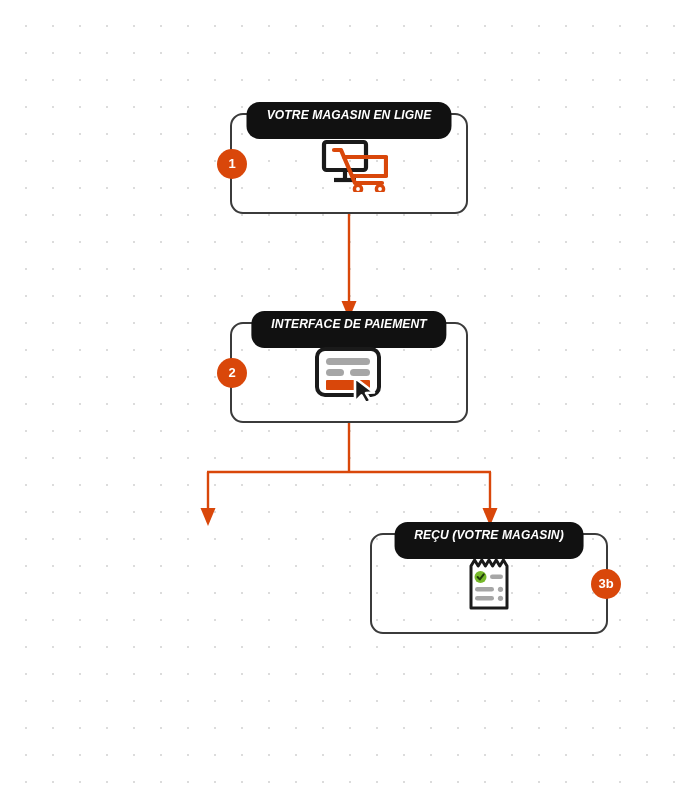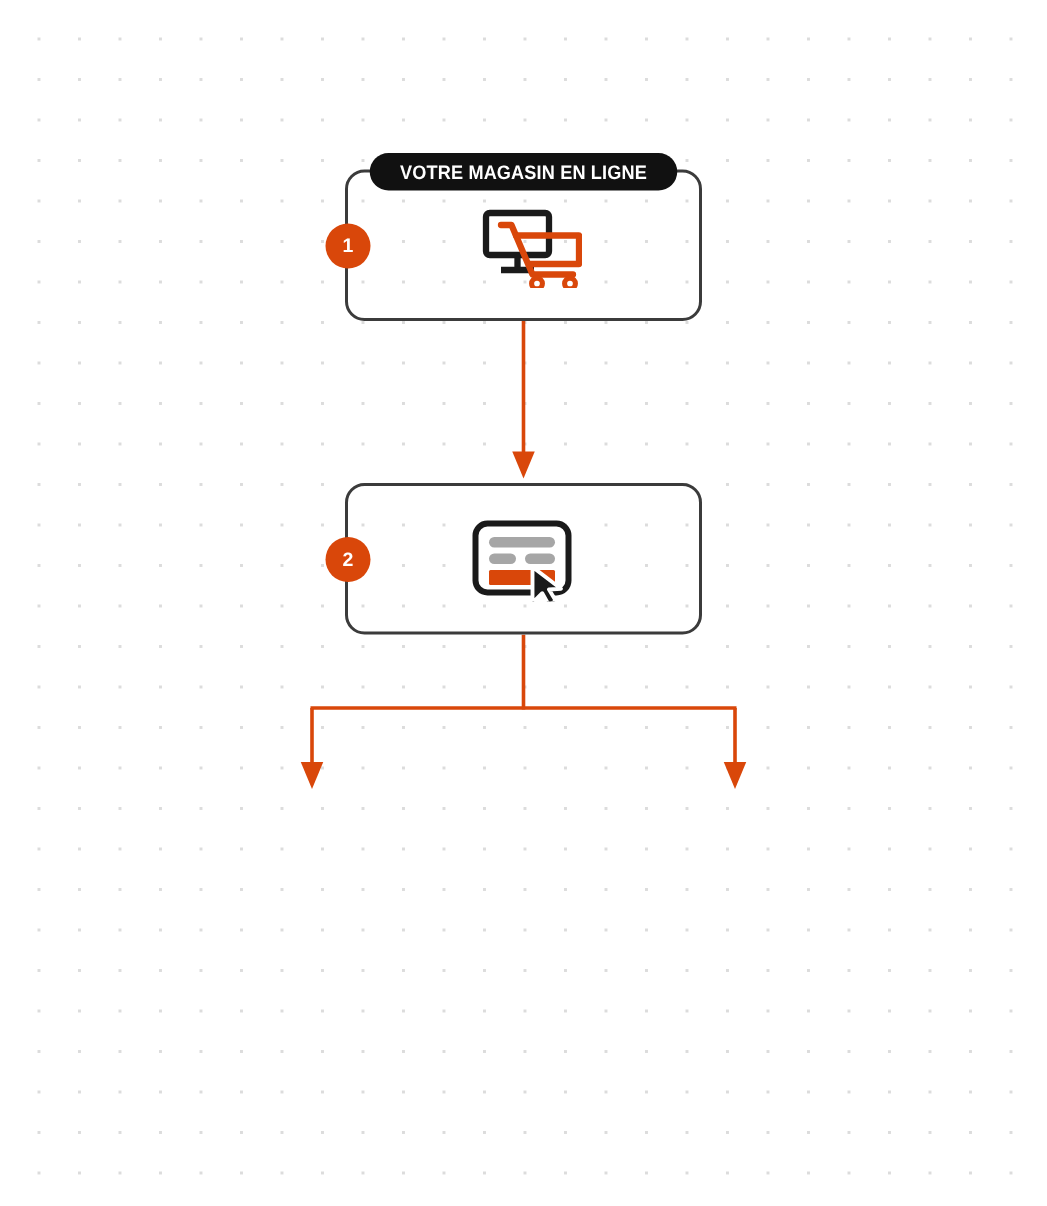--- a/index.html
+++ b/index.html
@@ -34,25 +34,26 @@
     top: -13px;
     left: 50%;
     transform: translateX(-50%);
     background: #111111;
     color: #ffffff;
     font-family: "Liberation Sans", sans-serif;
     font-weight: bold;
     font-size: 13px;
     letter-spacing: 0.1px;
     line-height: 25px;
-    height: 25px;
+    height: 37px;
     padding: 0 14px;
     border-radius: 13px;
     white-space: nowrap;
     transform-origin: center;
+    font-style: italic;
   }
   .node-title span { display: block; transform: scaleX(0.93); }
 
   .badge {
     position: absolute;
     width: 30px;
     height: 30px;
     border-radius: 50%;
     background: #d9470a;
     color: #ffffff;
@@ -123,29 +124,51 @@
 
         <path d="M24 14 L31 14 L45 47 L72 47" fill="none" stroke="#d9470a" stroke-width="4.2" stroke-linecap="round" stroke-linejoin="round"></path>
         <path d="M34 21 L76 21 L76 40 L43 40" fill="none" stroke="#d9470a" stroke-width="4.2" stroke-linecap="round" stroke-linejoin="round"></path>
         <circle cx="48" cy="53" r="3.6" fill="none" stroke="#d9470a" stroke-width="3.4"></circle>
         <circle cx="70" cy="53" r="3.6" fill="none" stroke="#d9470a" stroke-width="3.4"></circle>
       </svg>
     </div>
   </div>
 
   <div class="node" id="node-payment">
+    <div class="node-title">
+      <span>INTERFACE DE PAIEMENT</span>
+    </div>
     <div class="badge left">2</div>
     <div class="icon-wrap">
       <svg width="72" height="56" viewBox="0 0 72 56">
         <rect x="4" y="4" width="62" height="46" rx="8" fill="#ffffff" stroke="#1a1a1a" stroke-width="4"></rect>
         <rect x="13" y="13" width="44" height="7" rx="3.5" fill="#a6a6a6"></rect>
         <rect x="13" y="24" width="18" height="7" rx="3.5" fill="#a6a6a6"></rect>
         <rect x="37" y="24" width="20" height="7" rx="3.5" fill="#a6a6a6"></rect>
         <rect x="13" y="35" width="44" height="10" rx="1" fill="#d9470a"></rect>
 
         <path d="M42 33 L42 57 L48.5 50.5 L53 58.5 L57.5 55.5 L53 48 L61 47.5 Z" fill="#1a1a1a" stroke="#ffffff" stroke-width="2.6" stroke-linejoin="round"></path>
       </svg>
     </div>
   </div>
 
 
+  <div class="node" id="node-receipt-store">
+    <div class="node-title">
+      <span>REÇU (VOTRE MAGASIN)</span>
+    </div>
+    <div class="badge right">3b</div>
+    <div class="icon-wrap">
+      <svg width="46" height="56" viewBox="0 0 46 56">
+        <path d="M5 10 L8.6 4 L12.2 10 L15.8 4 L19.4 10 L23 4 L26.6 10 L30.2 4 L33.8 10 L37.4 4 L41 10
+                 L41 52 L5 52 Z" fill="#ffffff" stroke="#1a1a1a" stroke-width="3" stroke-linejoin="round"></path>
+        <circle cx="14.5" cy="21" r="6" fill="#76b82a"></circle>
+        <path d="M11.6 21 L13.8 23.4 L17.7 18.4" fill="none" stroke="#1f3d0a" stroke-width="2" stroke-linecap="round" stroke-linejoin="round"></path>
+        <rect x="24" y="18.5" width="13" height="4.6" rx="2.3" fill="#a6a6a6"></rect>
+        <rect x="9" y="31" width="19" height="4.6" rx="2.3" fill="#a6a6a6"></rect>
+        <circle cx="34.5" cy="33.3" r="2.6" fill="#a6a6a6"></circle>
+        <rect x="9" y="40" width="19" height="4.6" rx="2.3" fill="#a6a6a6"></rect>
+        <circle cx="34.5" cy="42.3" r="2.6" fill="#a6a6a6"></circle>
+      </svg>
+    </div>
+  </div>
 
 </div>
 
 </body></html>

